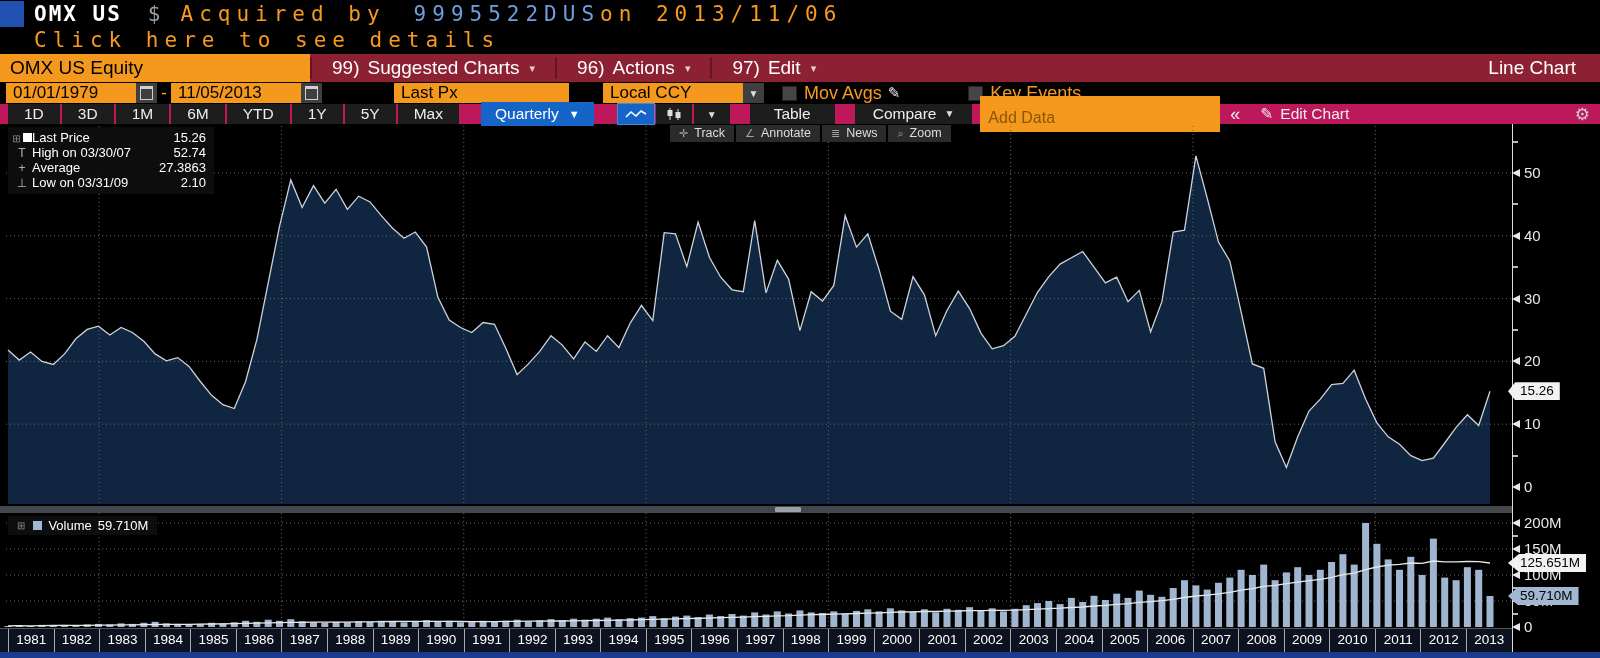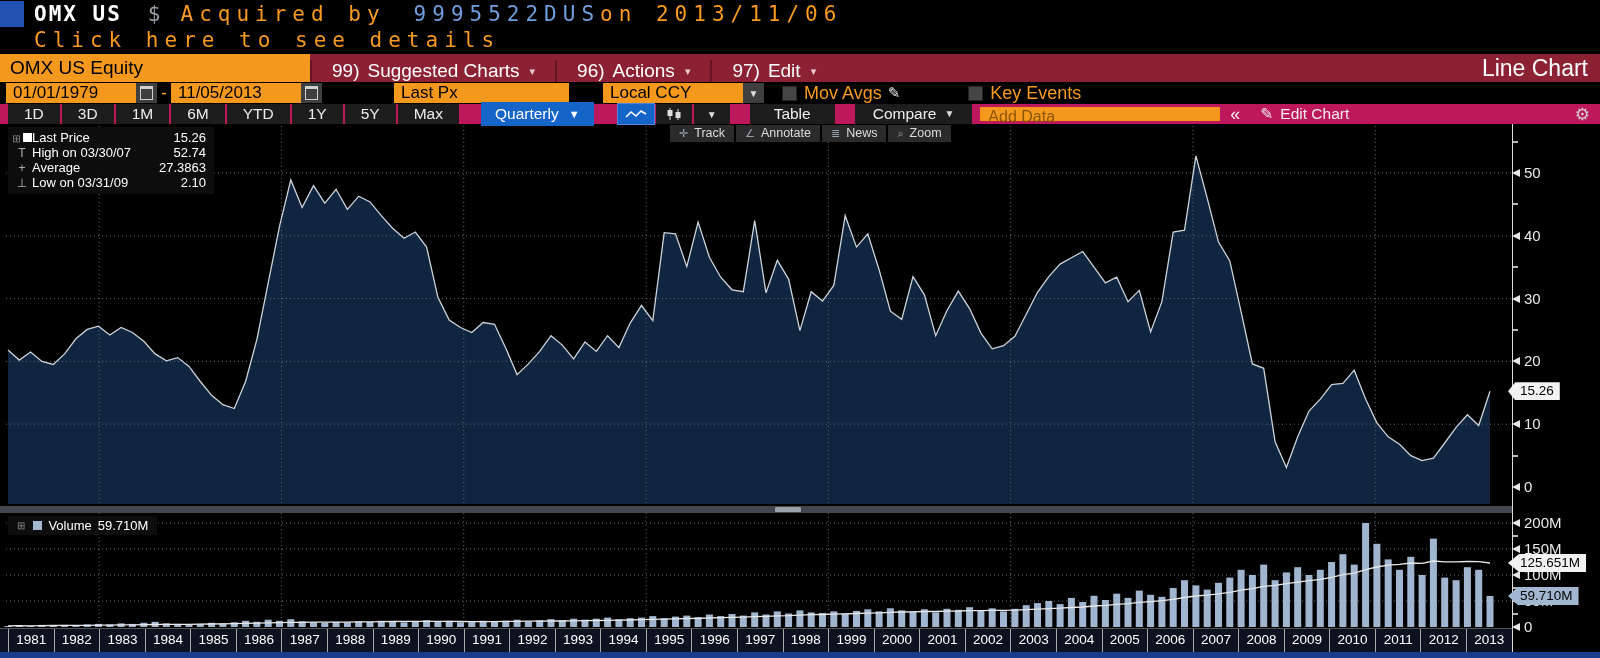--- a/index.html
+++ b/index.html
@@ -10,44 +10,44 @@
   #panel-indicator{left:0;top:1px;width:24px;height:26px;background:#2050b0;}
   .titletext{font-family:"DejaVu Sans Mono",monospace;font-size:21px;line-height:28px;white-space:pre;}
   #title-line{left:34px;top:0;display:flex;align-items:center;height:28px;}
   .ticker{color:#fff;font-weight:bold;letter-spacing:2px;}
   .dollar{color:#9aa0a6;margin-left:26px;letter-spacing:2px;}
   .amber{color:#f79a1f;}
   .sp6{letter-spacing:6px;}
   .codeblue{color:#6e9fde;letter-spacing:6px;}
   #subtitle{left:34px;top:27px;height:26px;line-height:26px;}
   
-  #menubar{top:54px;left:0;width:1600px;height:28px;background:#8c2133;display:flex;align-items:flex-end;}
+  #menubar{top:54px;left:0;width:1600px;height:28px;background:#8c2133;display:flex;align-items:center;}
   #security-box{width:310px;background:#f5991e;color:#000;font-size:19px;line-height:28px;padding-left:10px;box-sizing:border-box;}
   #menu-items{display:flex;}
   .menu-item{display:flex;align-items:center;padding:0 20px;border-left:2px solid #671323;font-size:19px;color:#fff;cursor:pointer;}
   .m-num{margin-right:8px;}
   .m-caret{font-size:11px;margin-left:10px;color:#e8ccd2;}
-  #view-label{margin-left:auto;padding-right:12px;font-size:23px;line-height:28px;color:#fff;}
+  #view-label{margin-left:auto;padding-right:24px;font-size:19px;line-height:28px;color:#fff;}
   
   #settingsbar{top:82px;left:0;width:1600px;height:22px;background:#000;display:flex;align-items:center;font-size:17px;}
   .obox{background:#f5991e;color:#000;height:20px;line-height:20px;padding:0 7px;box-sizing:border-box;white-space:nowrap;}
   .calbtn,.ddbtn{width:21px;height:20px;background:#3f3f3f;display:flex;align-items:center;justify-content:center;}
   .calglyph{width:11px;height:10px;border:1px solid #d0d0d0;border-top:3px solid #d0d0d0;display:block;}
   .ddbtn span{color:#ddd;font-size:10px;}
   .cb{width:13px;height:13px;background:#454545;border:1px solid #232323;display:inline-block;}
   .amb-label{color:#f79a1f;font-size:18px;margin:0 0 0 7px;white-space:nowrap;}
   .pencil{color:#e8e8e8;font-size:15px;margin-left:6px;}
   
   #toolbar{top:104px;left:0;width:1600px;height:20px;background:#be185d;display:flex;align-items:center;font-size:15.5px;color:#eee;}
   .tbtn{background:#1d1d1d;margin-left:2px;padding:0 16px;height:20px;line-height:20px;cursor:pointer;white-space:nowrap;}
   #period-btn{background:#1565c8;color:#fff;margin-left:22px;padding:2px 14px;display:flex;align-items:center;gap:10px;}
   #period-btn .pc{font-size:11px;}
   .iconbtn{width:36px;height:20px;margin-left:2px;background:#1d1d1d;display:flex;align-items:center;justify-content:center;cursor:pointer;}
   .iconbtn.sel{background:#1565c8;outline:1px solid #4e86d8;}
-  #add-data{width:240px;height:14px;line-height:20px;background:#f5991e;color:#8a5606;padding:0 8px;box-sizing:border-box;font-size:16px;margin-left:8px;}
+  #add-data{width:240px;height:36px;line-height:20px;background:#f5991e;color:#8a5606;padding:12px 8px;box-sizing:border-box;font-size:16px;margin-left:8px;}
   .wglyph{color:#eee;font-size:17px;padding:0 10px;cursor:pointer;}
   #gear{margin-left:auto;margin-right:10px;color:#cfcfcf;font-size:17px;cursor:pointer;}
   
   #chart-tools{top:125px;left:670px;display:flex;gap:2px;z-index:6;}
   .tool-btn{background:#2b2b2b;color:#ddd;font-size:12.5px;height:17px;line-height:17px;padding:0 9px;display:flex;align-items:center;gap:6px;cursor:pointer;}
   .tool-ic{color:#9aa4ac;font-size:11px;}
   
   #price-legend{top:127px;left:8px;background:rgba(14,14,14,.92);padding:3px 8px 4px 4px;z-index:5;}
   .leg-row{display:flex;align-items:center;height:15px;font-size:13px;}
   .leg-marker{width:20px;color:#aab4bc;text-align:center;font-size:12px;}

